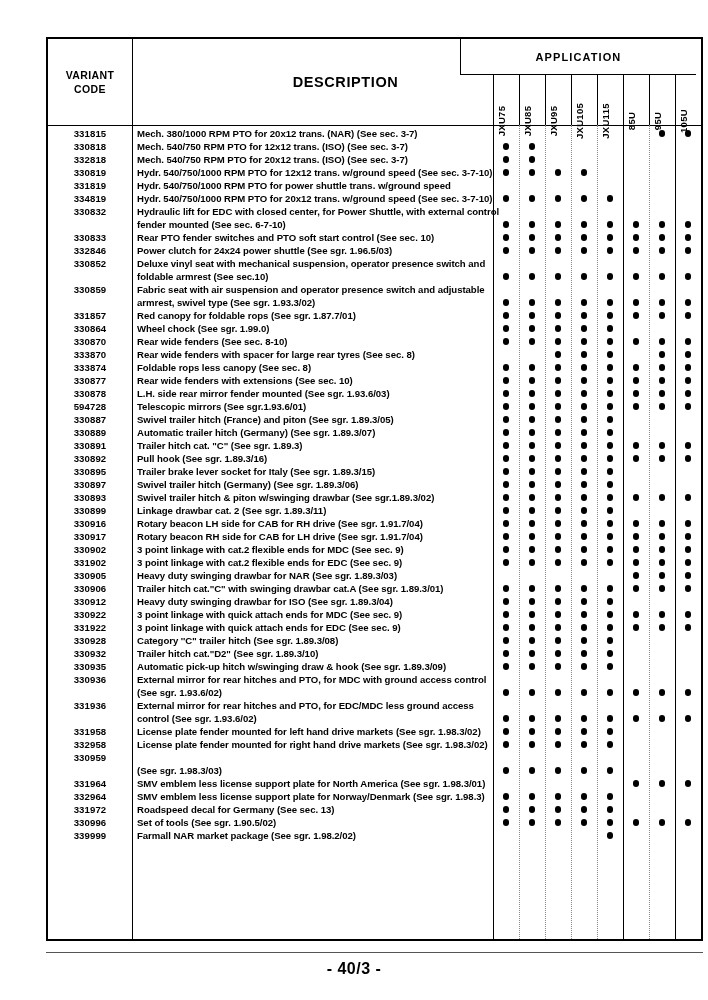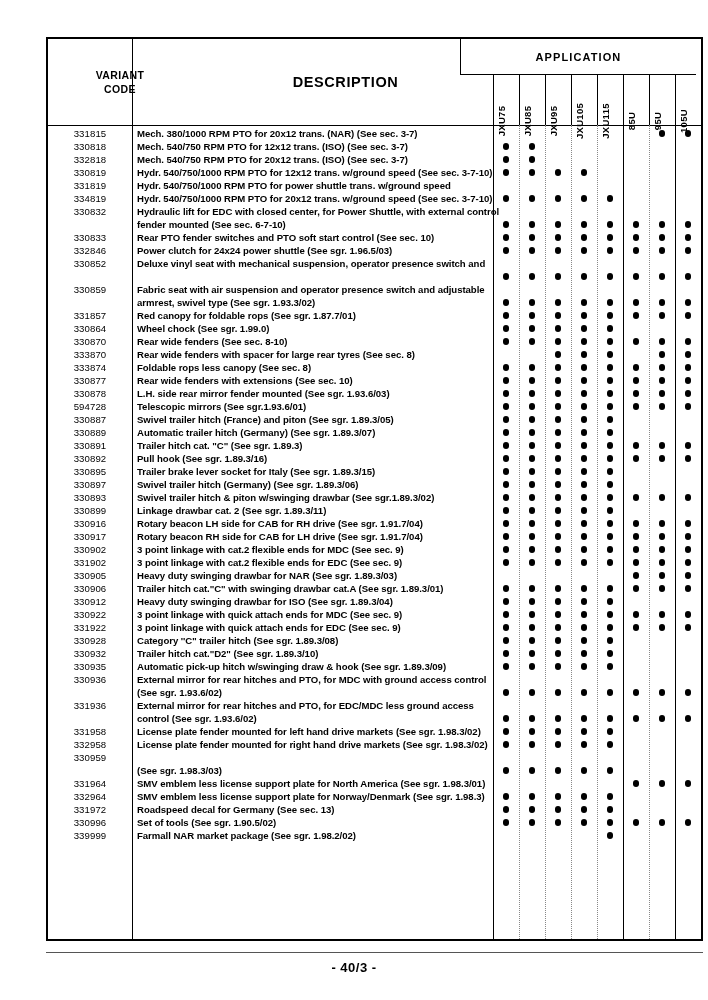--- a/index.html
+++ b/index.html
@@ -48,21 +48,20 @@
     width: 84px;
     height: 86px;
     display: flex;
     flex-direction: column;
     align-items: center;
     justify-content: center;
     font-size: 10.5px;
     font-weight: bold;
     line-height: 1.35;
     letter-spacing: 0.4px;
-    padding-left: 30px;
   }
   .hdr-desc {
     position: absolute;
     left: 84px; top: 0;
     width: 361px;
     height: 86px;
     display: flex;
     align-items: center;
     justify-content: center;
     font-size: 14.5px;
@@ -145,21 +144,21 @@
     height: 13.0px;
     box-sizing: border-box;
   }
   .code {
     position: absolute;
     left: 0;
     top: 0;
     width: 84px;
     text-align: center;
     font-size: 9.6px;
-    font-weight: normal;
+    font-weight: bold;
     line-height: 13.0px;
     letter-spacing: 0.1px;
   }
   .desc {
     position: absolute;
     left: 89px;
     top: 0;
     width: 355px;
     font-size: 9.6px;
     font-weight: bold;
@@ -199,21 +198,21 @@
     width: 657px;
     height: 0;
     border-top: 1.6px solid #555;
   }
   .foot-text {
     position: absolute;
     left: 0;
     top: 960px;
     width: 708px;
     text-align: center;
-    font-size: 13px;
+    font-size: 16px;
     font-weight: bold;
     letter-spacing: 0.5px;
   }
 </style>
 </head>
 <body>
 
 <div class="page">
 
   <div class="frame">
@@ -498,20 +497,21 @@
             <div class="cell"></div>
             <div class="cell"></div>
             <div class="cell"></div>
             <div class="cell"></div>
             <div class="cell"></div>
             <div class="cell"></div>
           </div>
         </div>
         <div class="row">
           <div class="code"></div>
+          <div class="desc">foldable armrest (See sec.10)</div>
           <div class="marks">
             <div class="cell">
               <span class="dot"></span>
             </div>
             <div class="cell">
               <span class="dot"></span>
             </div>
             <div class="cell">
               <span class="dot"></span>
             </div>

